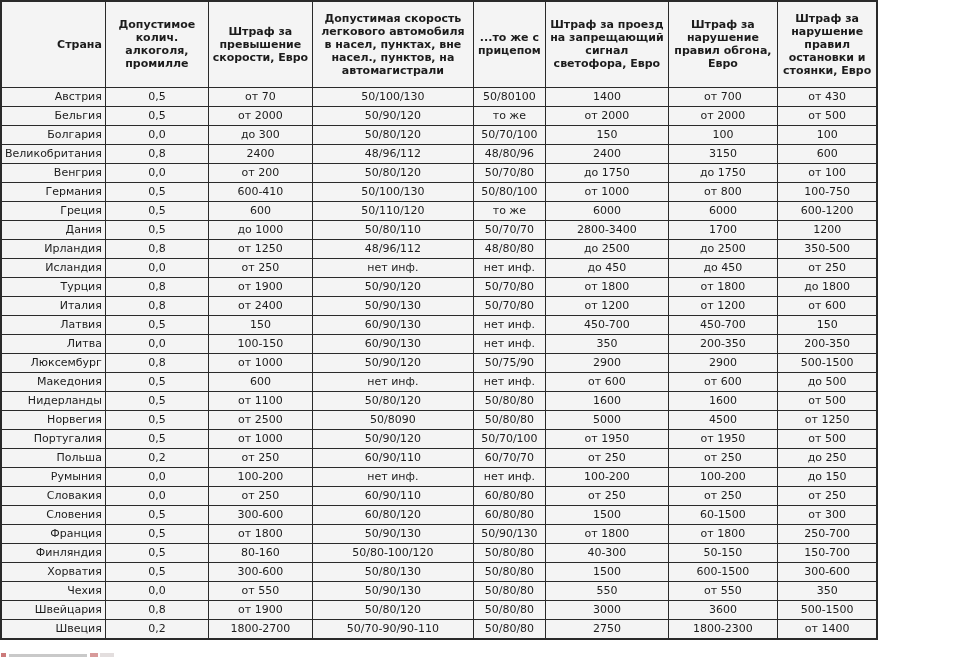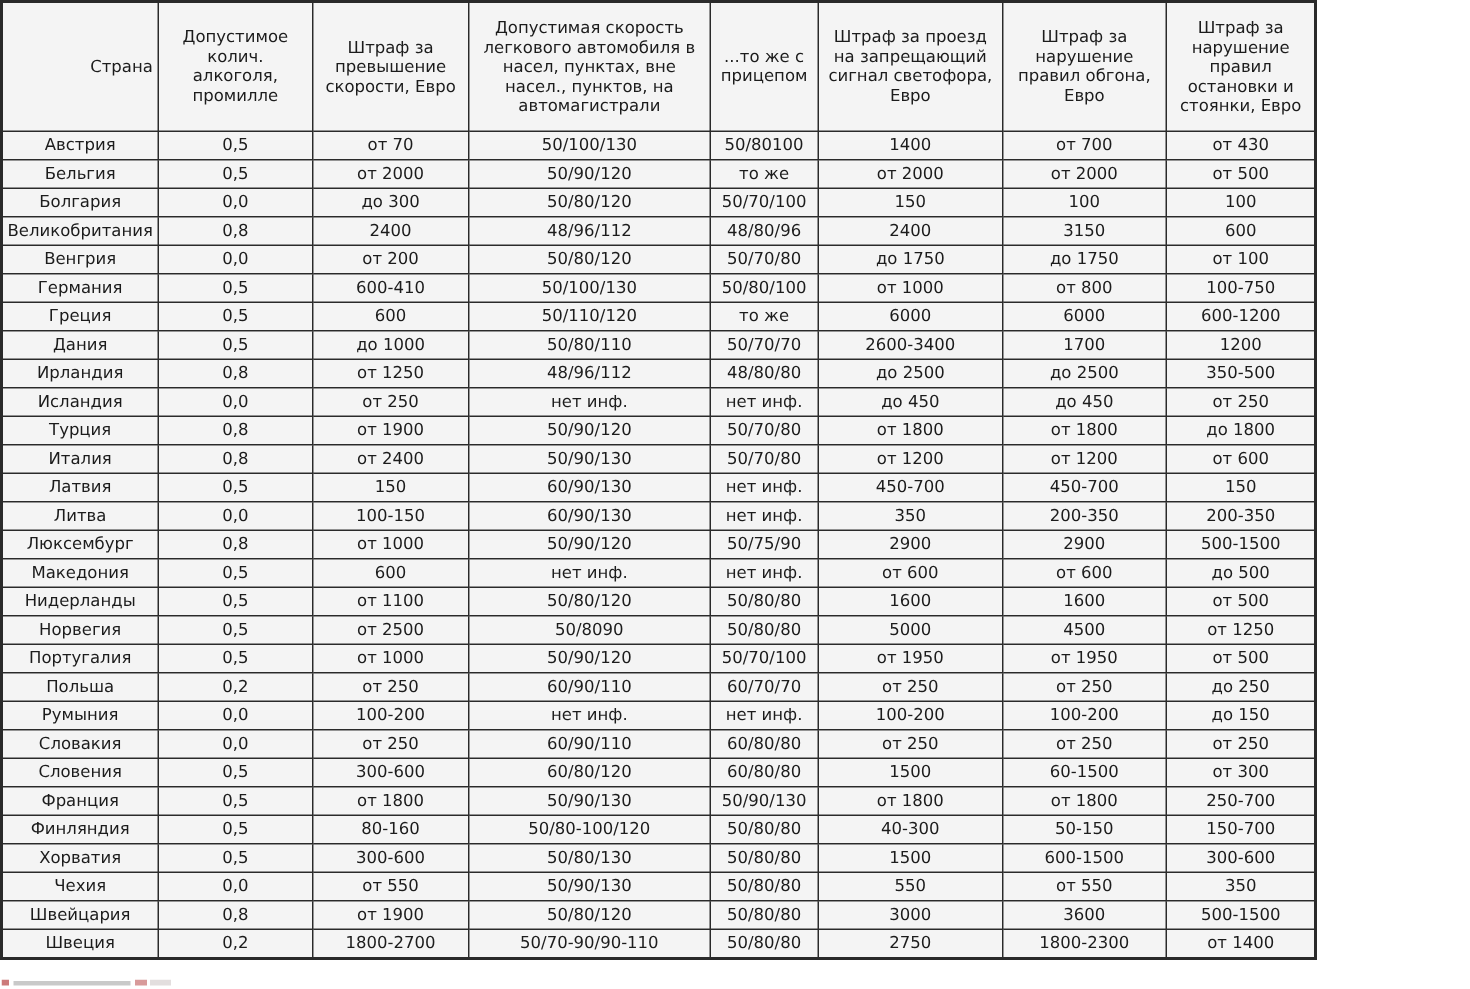--- a/index.html
+++ b/index.html
@@ -17,38 +17,38 @@
     border:2px solid #2a2a2a;
   }
   th,td{
     box-sizing:border-box;
     border:1px solid #2a2a2a;
     background:#f4f4f4;
     color:#1c1c1c;
     overflow:hidden;
   }
   th{
-    font-weight:normal;
+    font-weight:bold;
     font-size:11px;
     line-height:13px;
     text-align:center;
     vertical-align:middle;
     padding:2px 3px;
     height:86px;
   }
   th.country-header{text-align:right;}
   td{
     font-size:11px;
     line-height:18px;
     height:19px;
     padding:0 3px;
     text-align:center;
     white-space:nowrap;
   }
-  td.country{text-align:center;}
+  td.country{text-align:right;}
   .cutoff-fragment{
     position:absolute;
     left:1px;top:653px;
     width:118px;height:5px;
     overflow:hidden;
   }
   .cutoff-fragment span{display:inline-block;vertical-align:top;}
   .frag-red1{width:5px;height:4px;background:#cc7a7a;margin-right:3px;}
   .frag-gray{width:78px;height:3px;background:#c9c9c9;margin-right:3px;margin-top:1px;}
   .frag-red2{width:8px;height:4px;background:#d89a9a;margin-right:2px;}
@@ -150,21 +150,21 @@
         <td>6000</td>
         <td>6000</td>
         <td>600-1200</td>
       </tr>
       <tr>
         <td class="country">Дания</td>
         <td>0,5</td>
         <td>до 1000</td>
         <td>50/80/110</td>
         <td>50/70/70</td>
-        <td>2600-3400</td>
+        <td>2800-3400</td>
         <td>1700</td>
         <td>1200</td>
       </tr>
       <tr>
         <td class="country">Ирландия</td>
         <td>0,8</td>
         <td>от 1250</td>
         <td>48/96/112</td>
         <td>48/80/80</td>
         <td>до 2500</td>

